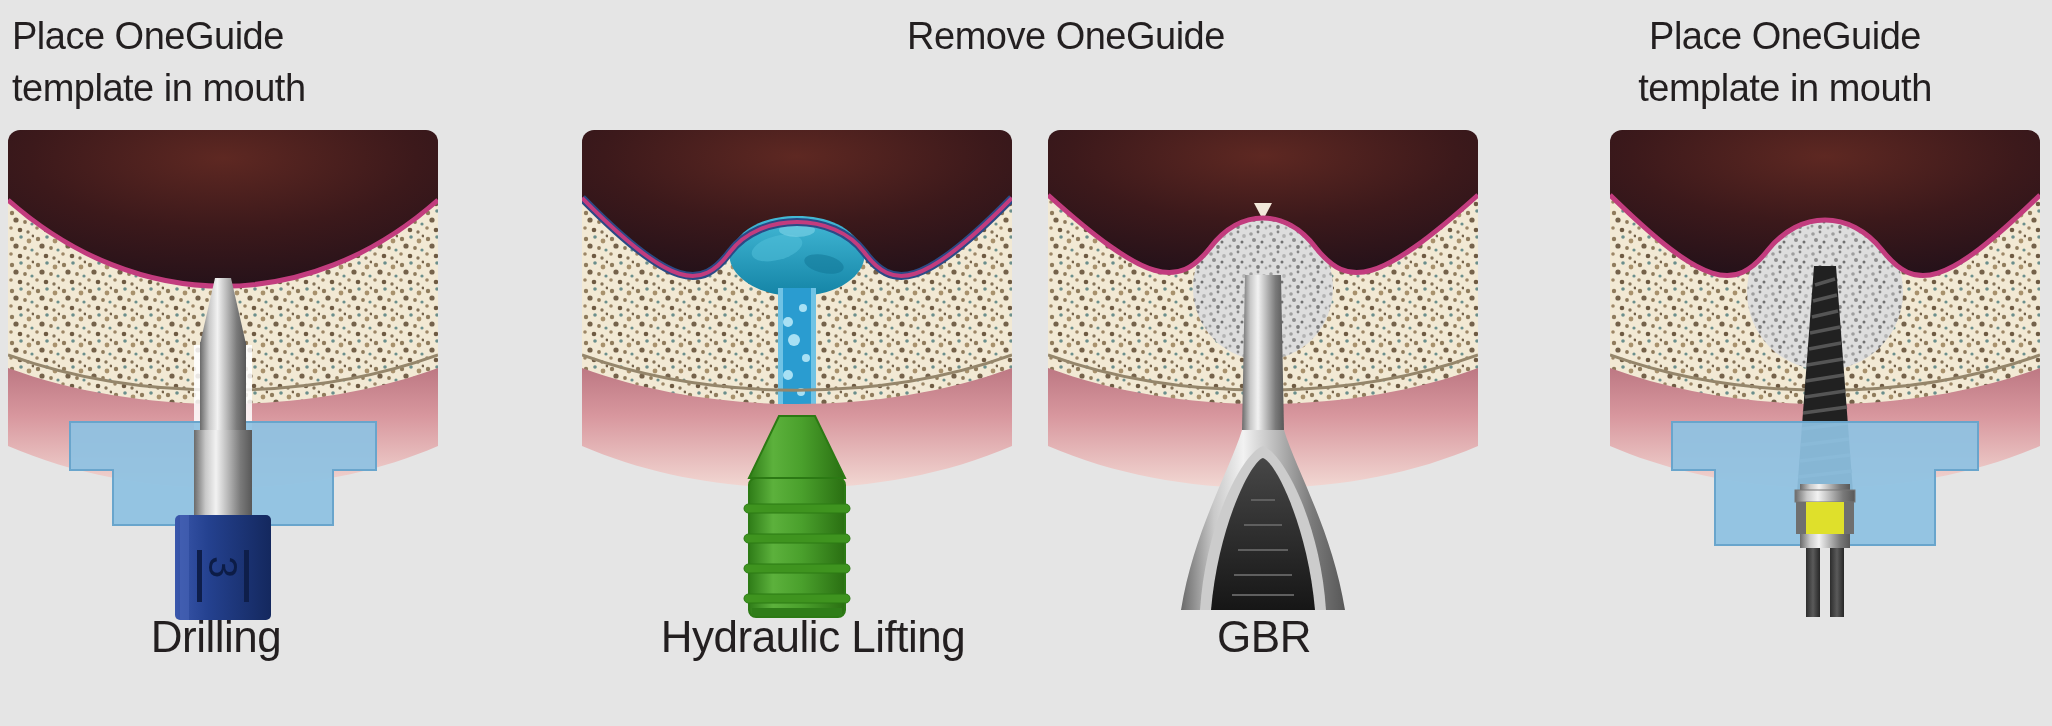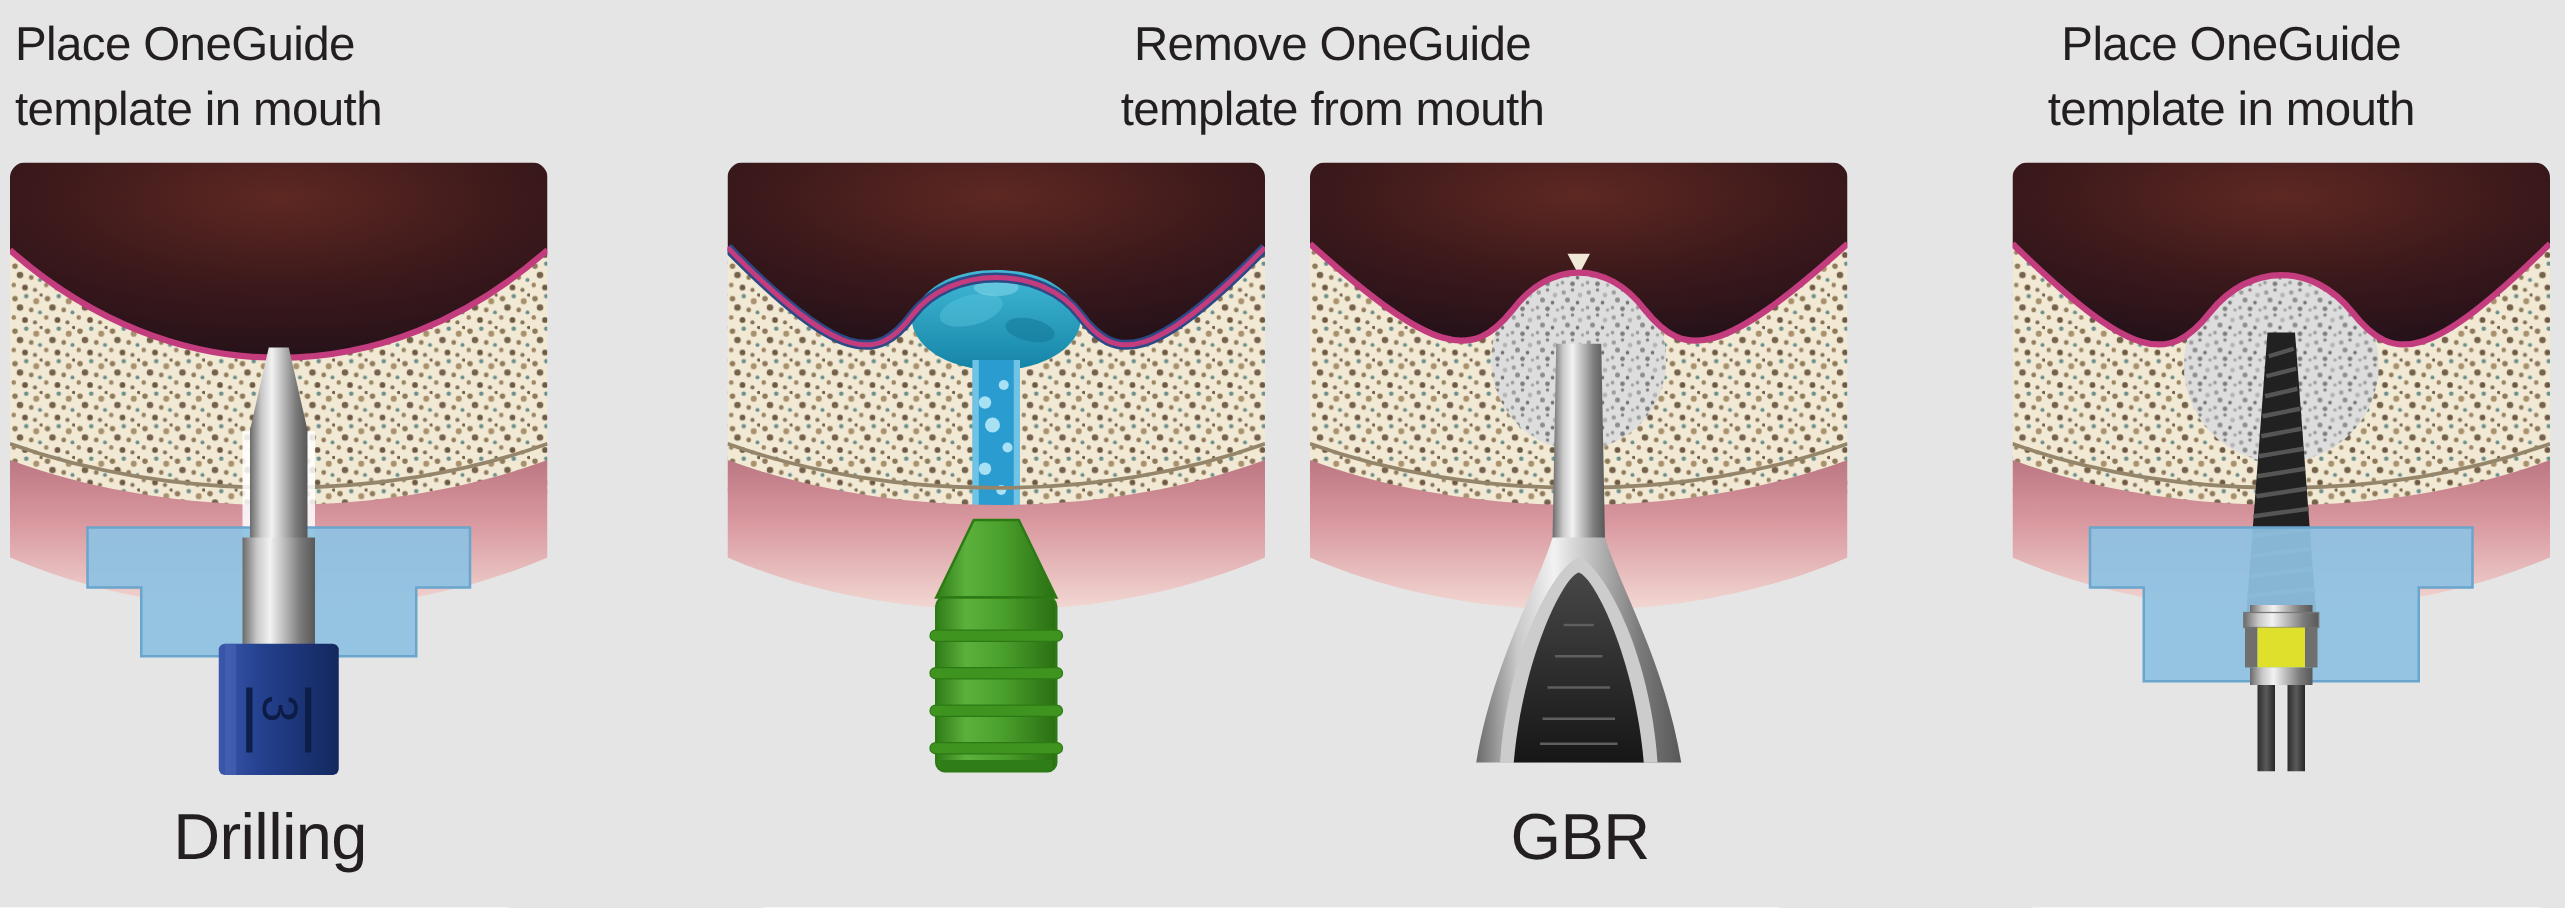--- a/index.html
+++ b/index.html
@@ -8,22 +8,22 @@
     font-family:"Liberation Sans","DejaVu Sans",sans-serif;color:#231f20;
   }
   .step-header{
     position:absolute;top:10px;font-size:38px;line-height:52px;letter-spacing:-0.5px;
     white-space:nowrap;color:#231f20;
   }
   .h-left{left:12px;text-align:left;}
   .h-mid{left:1020px;transform:translateX(-50%);text-align:center;margin-left:46px;}
   .h-right{left:1785px;transform:translateX(-50%);text-align:center;}
   .panel-label{
-    position:absolute;top:640px;transform:translateX(-50%);
-    font-size:52px;letter-spacing:-0.5px;white-space:nowrap;color:#231f20;
+    position:absolute;top:612px;transform:translateX(-50%);
+    font-size:44px;letter-spacing:-0.5px;white-space:nowrap;color:#231f20;
   }
   .panel-svg{position:absolute;top:130px;width:430px;height:512px;}
   .p1{left:8px;} .p2{left:582px;} .p3{left:1048px;} .p4{left:1610px;}
 </style>
 </head>
 <body>
 
 <div class="stage">
 
   <svg width="0" height="0" style="position:absolute" aria-hidden="true">
@@ -99,21 +99,20 @@
         </clipPath>
     </defs>
   </svg>
 
   <div class="step-header h-left">
     <div>Place OneGuide</div>
     <div>template in mouth</div>
   </div>
   <div class="step-header h-mid">
     <div>Remove OneGuide</div>
-    <div>template from mouth</div>
   </div>
   <div class="step-header h-right">
     <div>Place OneGuide</div>
     <div>template in mouth</div>
   </div>
 
   <svg class="panel-svg p1" viewBox="0 0 430 512">
     <g clip-path="url(#crossClip)">
       <rect x="0" y="60" width="430" height="220" fill="url(#boneP)"></rect>
       <path d="M0,0 H430 V70 C300,185 130,185 0,70 Z" fill="url(#sinusG)"></path>
@@ -229,15 +228,16 @@
       <rect x="186" y="372" width="10" height="32" fill="#6f6f6f"></rect>
       <rect x="234" y="372" width="10" height="32" fill="#6f6f6f"></rect>
       <rect x="196" y="372" width="38" height="32" fill="#dfe02b"></rect>
       <rect x="190" y="404" width="50" height="14" fill="url(#metalH)"></rect>
       <rect x="196" y="418" width="14" height="69" fill="url(#prongG)"></rect>
       <rect x="220" y="418" width="14" height="69" fill="url(#prongG)"></rect>
     </g>
   </svg>
 
   <div class="panel-label" style="left:216px">Drilling</div>
+  <div class="panel-label" style="left:813px">Hydraulic Lifting</div>
   <div class="panel-label" style="left:1264px">GBR</div>
 
 </div>
 
 </body></html>

